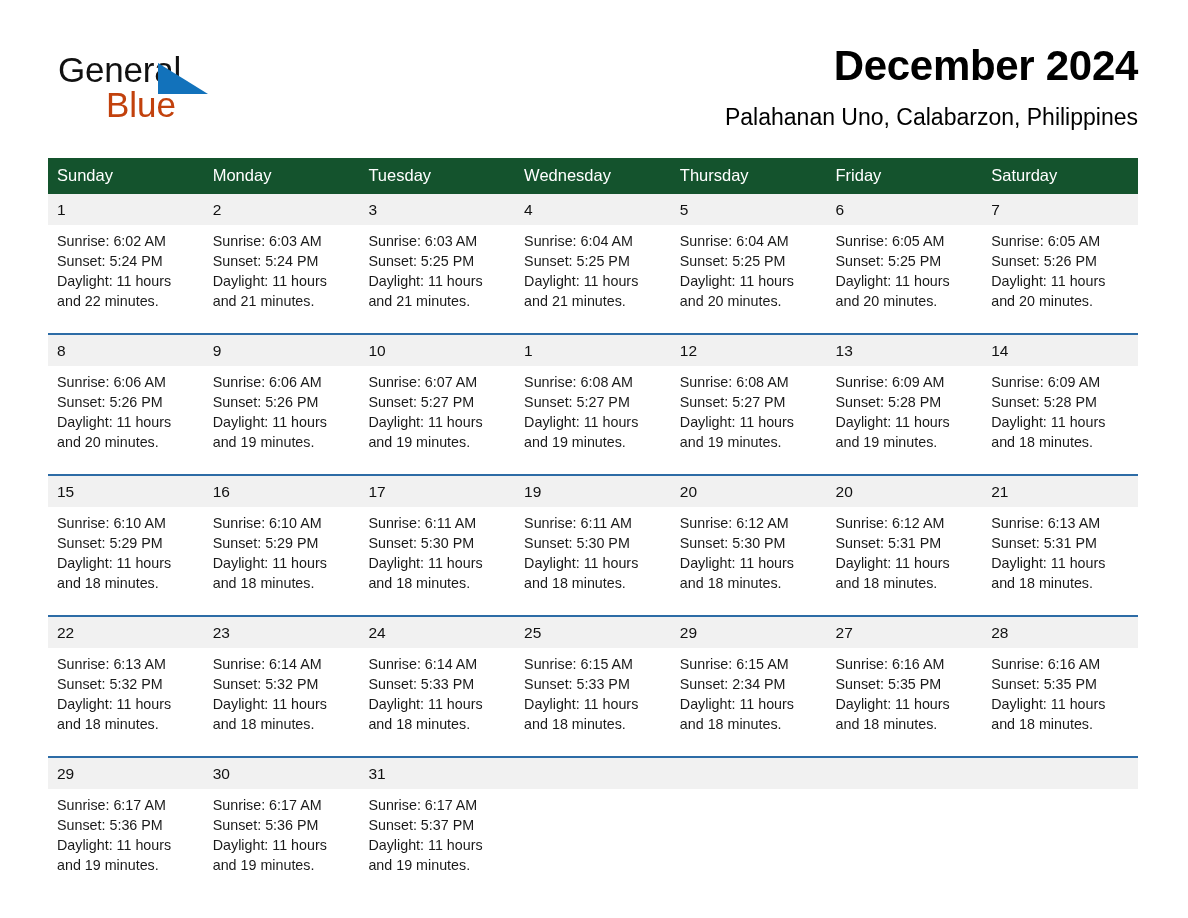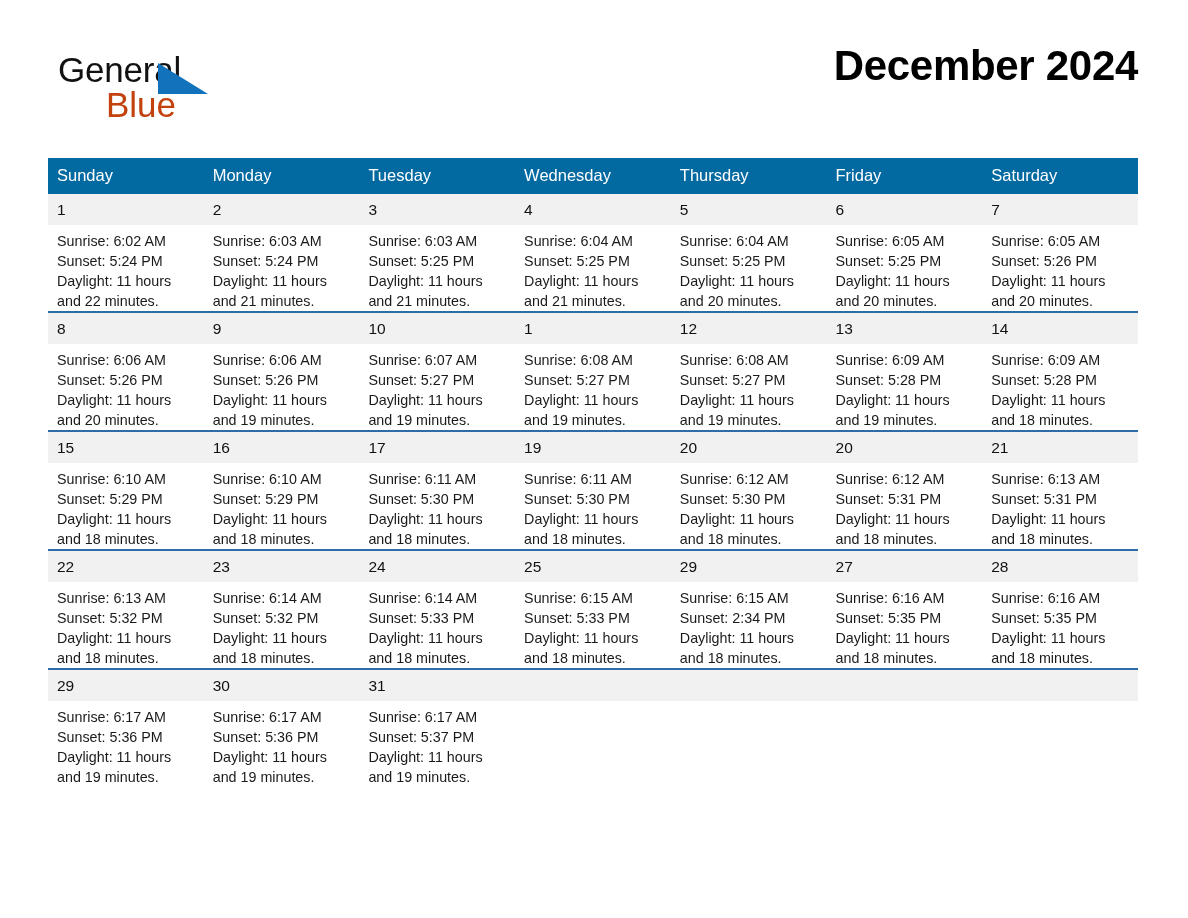--- a/index.html
+++ b/index.html
@@ -95,21 +95,21 @@
   .calendar {
     position: absolute;
     left: 48px;
     top: 158px;
     width: 1090px;
     border-collapse: collapse;
     table-layout: fixed;
   }
 
   .calendar th {
-    background: #0369a1;
+    background: #14532d;
     color: #ffffff;
     font-size: 16.5px;
     font-weight: normal;
     text-align: left;
     padding: 8px 0 9px 9px;
     line-height: 19px;
     border: none;
   }
 
   .calendar td {
@@ -132,21 +132,21 @@
     line-height: 19px;
     color: #111111;
     padding: 6px 0 6px 9px;
     min-height: 19px;
   }
   .daynum.empty {
     color: transparent;
   }
 
   .dayinfo {
-    padding: 6px 9px 0 9px;
+    padding: 6px 9px 22px 9px;
     font-size: 14.3px;
     line-height: 20px;
     color: #1a1a1a;
   }
   .dayinfo div {
     white-space: nowrap;
   }
   .dayinfo .daylight-line {
     white-space: normal;
   }
@@ -163,20 +163,21 @@
       <span class="logo-triangle">
         <svg width="50" height="31" viewBox="0 0 50 31" xmlns="http://www.w3.org/2000/svg">
           <polygon points="0,0 50,31 0,31" fill="#1272bb"></polygon>
         </svg>
       </span>
       <span class="logo-blue">Blue</span>
     </div>
 
     <div class="title-block">
       <h1 class="cal-title">December 2024</h1>
+      <h2 class="cal-subtitle">Palahanan Uno, Calabarzon, Philippines</h2>
     </div>
 
   </div>
 
   <table class="calendar">
     <thead>
       <tr>
         <th>Sunday</th>
         <th>Monday</th>
         <th>Tuesday</th>

